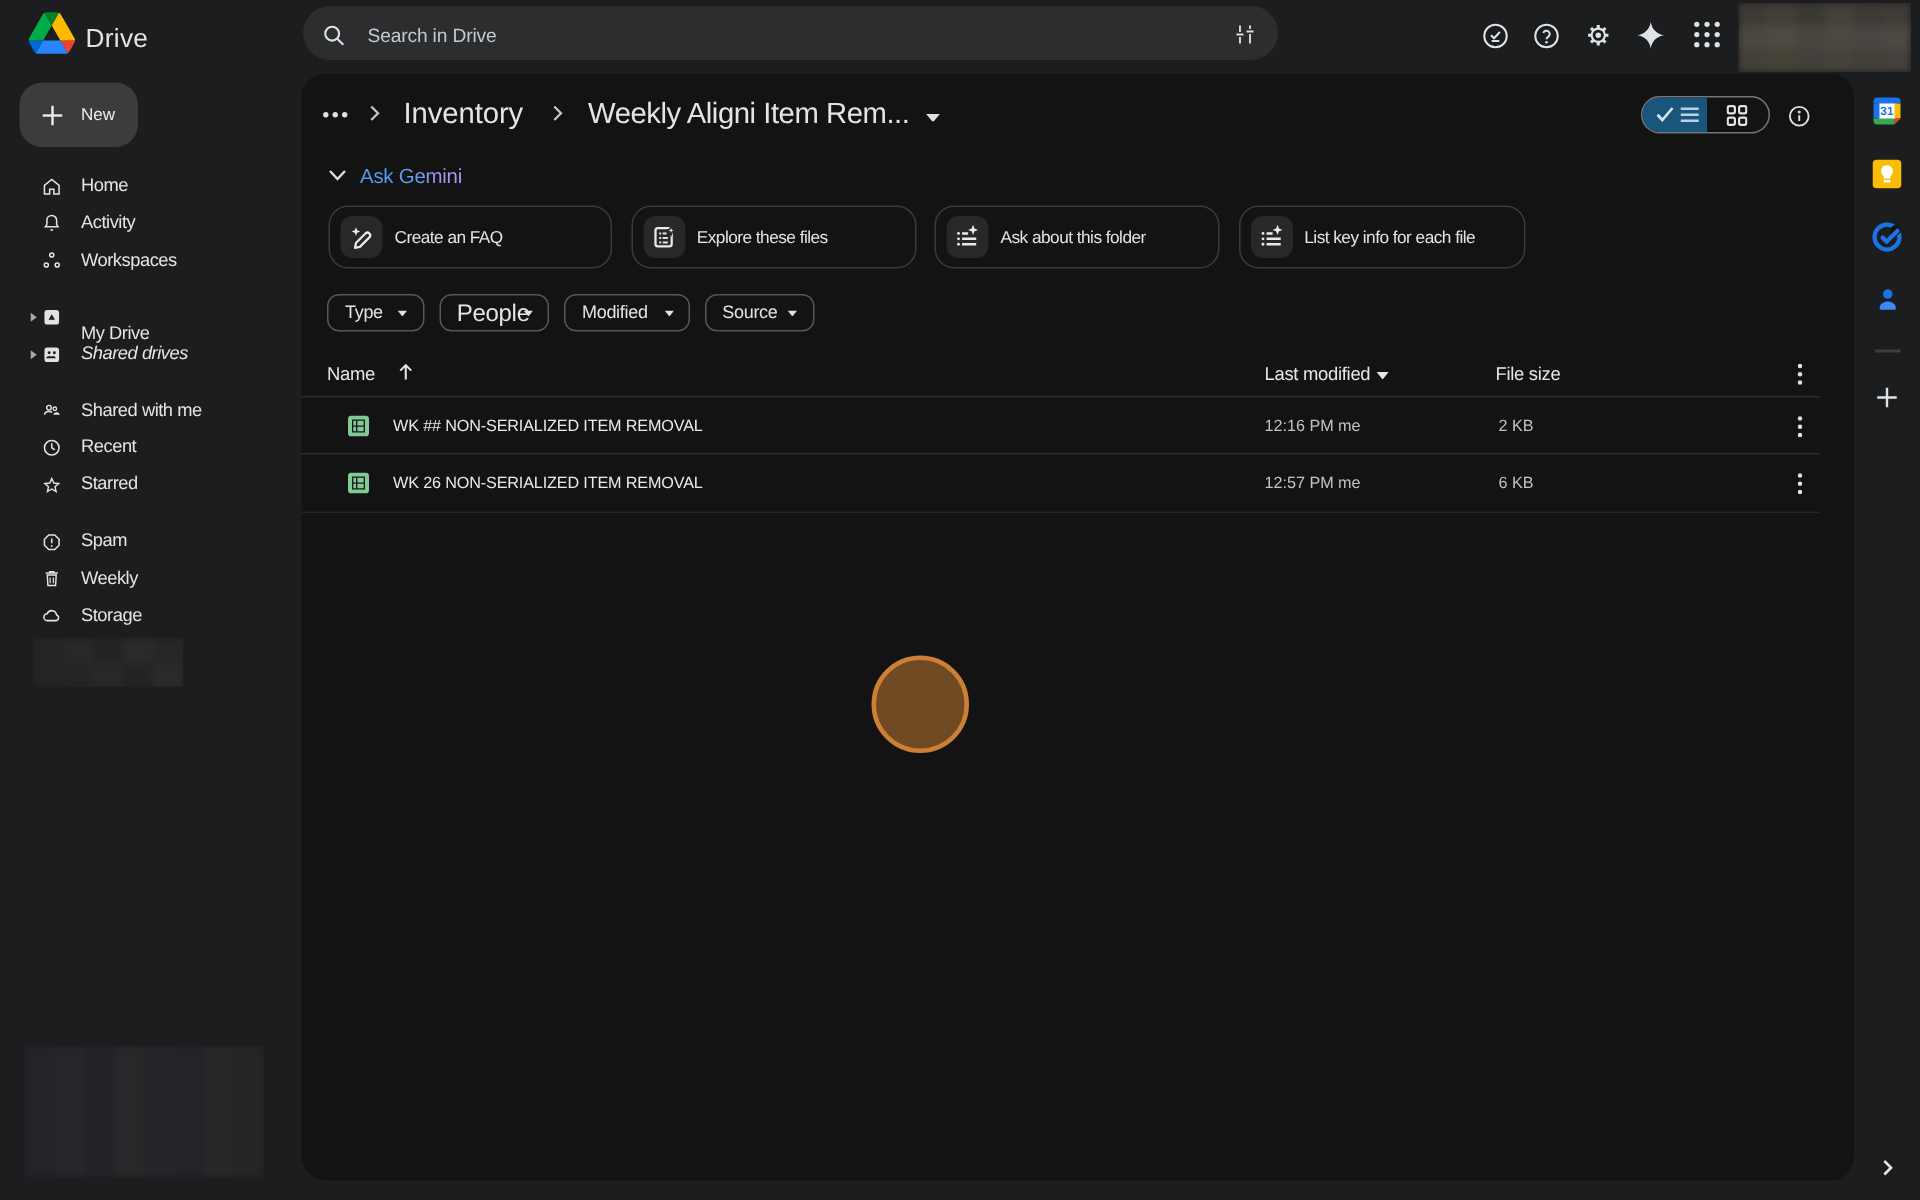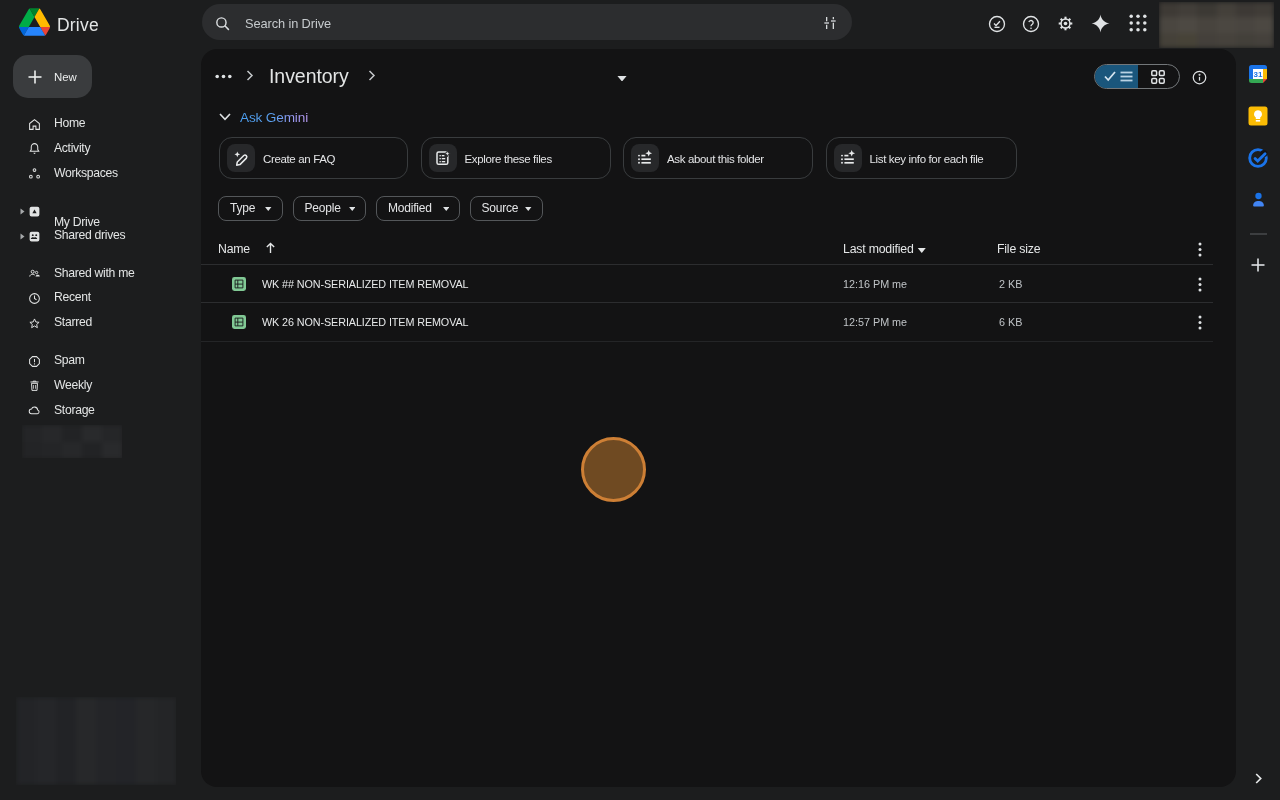--- a/index.html
+++ b/index.html
@@ -140,21 +140,21 @@
       <div class="abs navtxt" style="left:54px;top:203.4px;margin-top:12px;">My Drive</div>
       <svg class="abs" style="left:20px;top:232.7px;" width="5" height="7" viewBox="0 0 5 7" fill="#a6a9ab">
         <path d="M0.5 0.5l4 3-4 3z"></path>
       </svg>
       <svg class="abs" style="left:28px;top:229.7px;" width="13" height="13" viewBox="0 0 24 24">
         <path d="M3 6.5A3.5 3.5 0 0 1 6.5 3h11A3.5 3.5 0 0 1 21 6.5v11a3.5 3.5 0 0 1-3.5 3.5h-11A3.5 3.5 0 0 1 3 17.5z" fill="#e1e3e3"></path>
         <circle cx="8.8" cy="9.5" r="1.8" fill="#1c1d1e"></circle>
         <circle cx="15.2" cy="9.5" r="1.8" fill="#1c1d1e"></circle>
         <path d="M5.2 16.4c0-2 2.4-3 3.6-3 .8 0 1.6.2 2.3.7.7-.5 1.5-.7 2.3-.7 1.2 0 3.6 1 3.6 3z" fill="#1c1d1e"></path>
       </svg>
-      <div class="abs navtxt" style="left:54px;top:228.2px;">Shared drives</div>
+      <div class="abs navtxt" style="left:54px;top:228.2px;font-style:italic;">Shared drives</div>
       <svg class="abs" style="left:28px;top:267px;" width="13" height="13" viewBox="0 0 24 24">
         <circle cx="8.6" cy="8.8" r="2.8" fill="none" stroke="#e1e3e3" stroke-width="1.8"></circle>
         <path d="M3.2 17.6c0-2.7 2.7-4 5.4-4 1.5 0 3 .4 4 1.2" fill="none" stroke="#e1e3e3" stroke-width="1.8"></path>
         <circle cx="15.8" cy="10.2" r="2.2" fill="none" stroke="#e1e3e3" stroke-width="1.7"></circle>
         <path d="M13.9 17.6c.3-2.2 2.2-3.2 4-3.2 1.4 0 2.9.6 3.5 1.9l.3 1.3z" fill="#e1e3e3"></path>
       </svg>
       <div class="abs navtxt" style="left:54px;top:265.5px;">Shared with me</div>
       <svg class="abs" style="left:28px;top:291.8px;" width="13" height="13" viewBox="0 0 24 24">
         <circle cx="12" cy="12" r="9" fill="none" stroke="#e1e3e3" stroke-width="1.9"></circle>
         <path d="M12 6.5V12l3.8 2.6" fill="none" stroke="#e1e3e3" stroke-width="1.9"></path>
@@ -261,20 +261,21 @@
         <circle cx="8.5" cy="2.5" r="1.8"></circle>
         <circle cx="14.8" cy="2.5" r="1.8"></circle>
       </svg>
     <svg class="abs" style="left:44px;top:21px;" width="9" height="11" viewBox="0 0 9 11" fill="none" stroke="#c4c7ca" stroke-width="1.5">
         <path d="M2.5 1l4.5 4.5L2.5 10"></path>
       </svg>
     <div class="abs" style="left:68px;top:16px;font-size:19.5px;letter-spacing:-0.05px;color:#e3e5e5;">Inventory</div>
     <svg class="abs" style="left:166px;top:21px;" width="9" height="11" viewBox="0 0 9 11" fill="none" stroke="#c4c7ca" stroke-width="1.5">
         <path d="M2.5 1l4.5 4.5L2.5 10"></path>
       </svg>
+    <div class="abs" style="left:191px;top:16px;font-size:19.5px;letter-spacing:-0.3px;color:#e3e5e5;">Weekly Aligni Item Rem...</div>
     <svg class="abs" style="left:416px;top:26.5px;" width="10" height="5.5" viewBox="0 0 10 6" fill="#dfe2e4">
         <path d="M0 0h10L5 6z"></path>
       </svg>
 
     <div class="abs" style="left:893px;top:15px;width:86px;height:25px;border-radius:13px;border:1px solid #73777a;overflow:hidden;">
       <div class="abs" style="left:0;top:0;width:43px;height:25px;background:#1a567c;"></div>
     </div>
     <svg class="abs" style="left:903px;top:22px;" width="12" height="11" viewBox="0 0 12 11" fill="none" stroke="#d5e4ef" stroke-width="1.8">
         <path d="M1 5.5l3.2 3.5L11 1"></path>
       </svg>
@@ -347,21 +348,21 @@
         <div class="abs" style="left:668.5px;top:103.5px;font-size:11.5px;letter-spacing:-0.35px;font-weight:500;color:#e3e4e6;">List key info for each file</div>
       </div>
 
     <div id="filters">
         <div class="abs" style="left:17px;top:147px;width:64.5px;height:24.5px;border:1px solid #54575a;border-radius:8px;"></div>
         <div class="abs" style="left:29px;top:151.5px;font-size:12px;letter-spacing:-0.2px;font-weight:500;color:#e3e4e6;">Type</div>
         <svg class="abs" style="left:64px;top:158px;" width="6.5" height="4" viewBox="0 0 8 5" fill="#dfe2e4">
           <path d="M0 0h8L4 5z"></path>
         </svg>
         <div class="abs" style="left:91.5px;top:147px;width:73.5px;height:24.5px;border:1px solid #54575a;border-radius:8px;"></div>
-        <div class="abs" style="left:103.5px;top:151.5px;font-size:12px;letter-spacing:-0.2px;font-weight:500;color:#e3e4e6;text-align:center;">People</div>
+        <div class="abs" style="left:103.5px;top:151.5px;font-size:16px;letter-spacing:-0.2px;font-weight:500;color:#e3e4e6;text-align:center;">People</div>
         <svg class="abs" style="left:147.5px;top:158px;" width="6.5" height="4" viewBox="0 0 8 5" fill="#dfe2e4">
           <path d="M0 0h8L4 5z"></path>
         </svg>
         <div class="abs" style="left:175px;top:147px;width:84px;height:24.5px;border:1px solid #54575a;border-radius:8px;"></div>
         <div class="abs" style="left:187px;top:151.5px;font-size:12px;letter-spacing:-0.2px;font-weight:500;color:#e3e4e6;">Modified</div>
         <svg class="abs" style="left:241.5px;top:158px;" width="6.5" height="4" viewBox="0 0 8 5" fill="#dfe2e4">
           <path d="M0 0h8L4 5z"></path>
         </svg>
         <div class="abs" style="left:268.5px;top:147px;width:73px;height:24.5px;border:1px solid #54575a;border-radius:8px;"></div>
         <div class="abs" style="left:280.5px;top:151.5px;font-size:12px;letter-spacing:-0.2px;font-weight:500;color:#e3e4e6;">Source</div>

